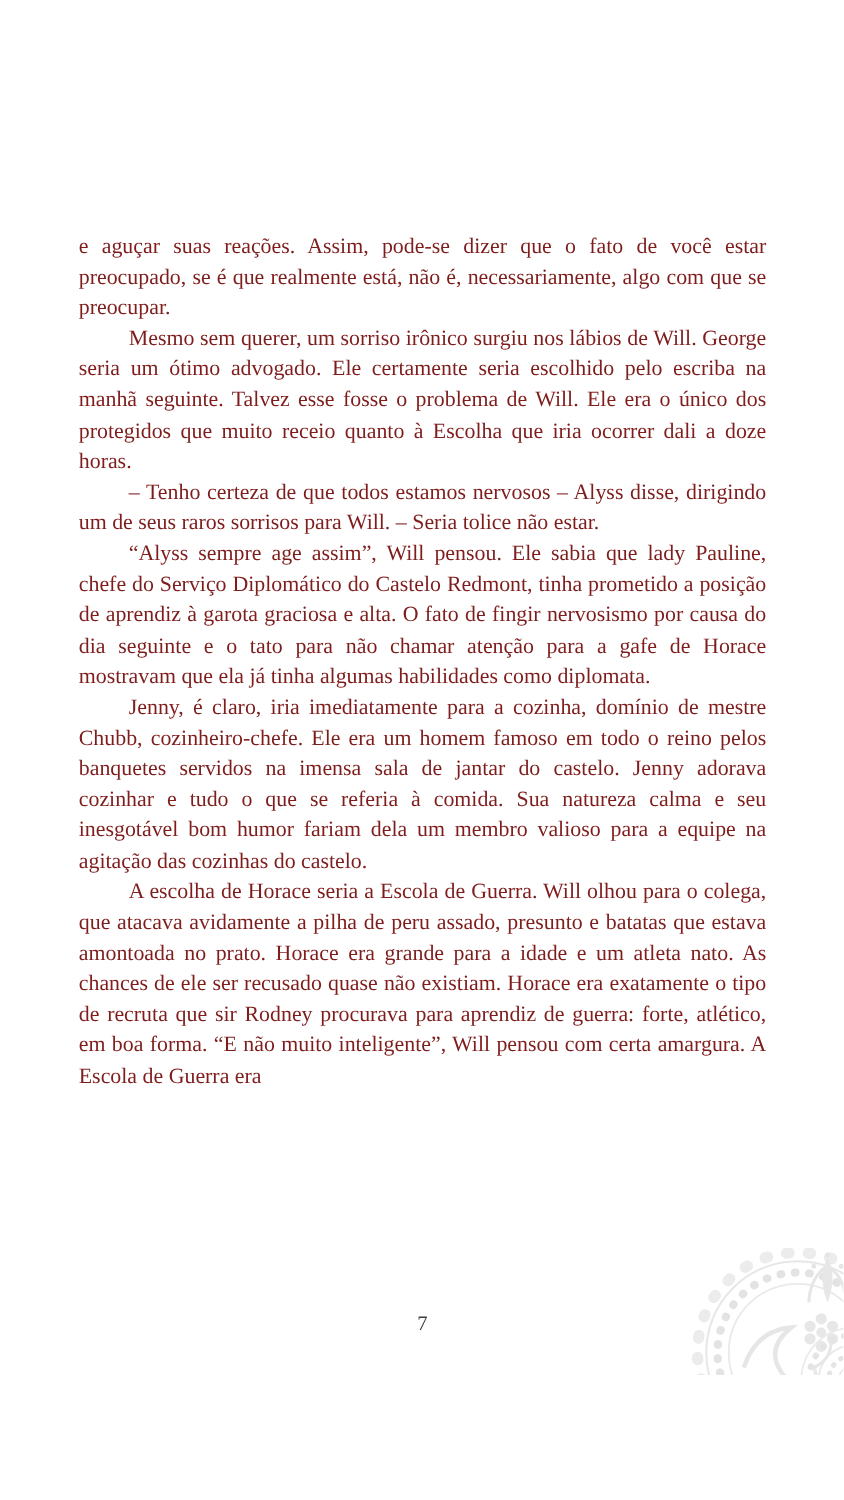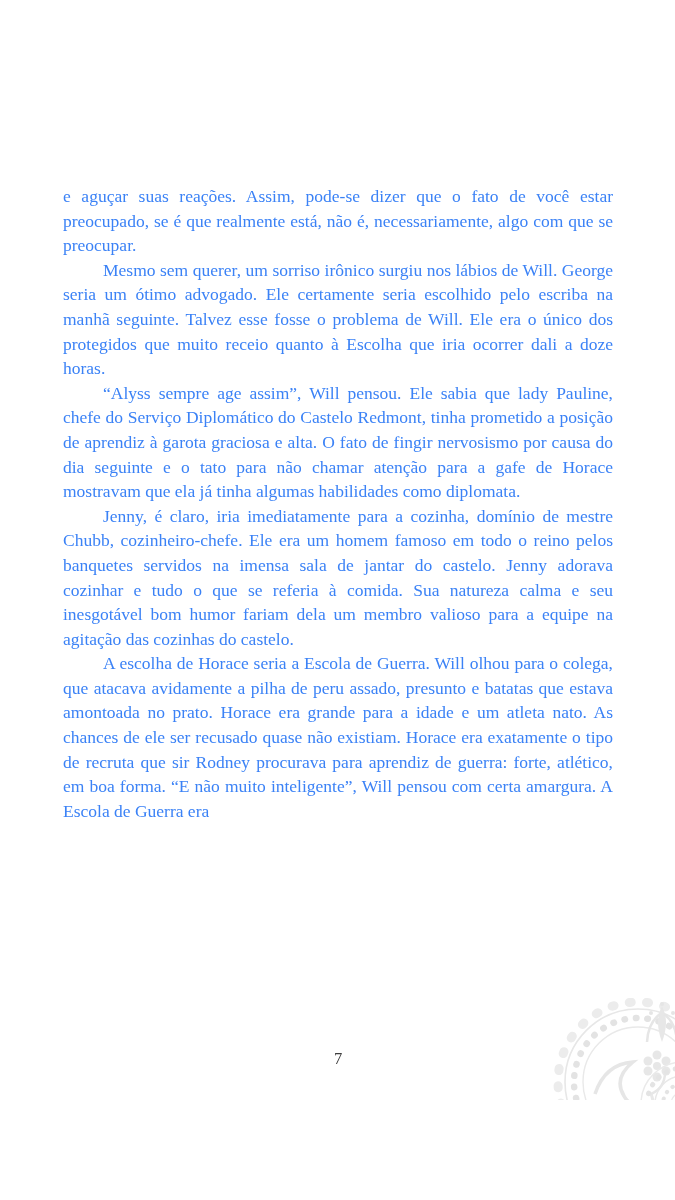--- a/index.html
+++ b/index.html
@@ -11,21 +11,21 @@
     overflow: hidden;
     font-family: "Liberation Serif", "DejaVu Serif", serif;
   }
   .text-block {
     position: absolute;
     left: 63px;
     top: 184px;
     width: 550px;
     font-size: 17.5px;
     line-height: 24.6px;
-    color: #3b82f6;
+    color: #7f1d1d;
     text-align: justify;
     hyphens: none;
   }
   .text-block p { margin: 0; padding: 0; }
   .text-block p.indent { text-indent: 40px; }
   .page-number {
     position: absolute;
     left: 63px;
     width: 550px;
     top: 1049px;
@@ -45,20 +45,21 @@
   .ornament-clip svg { position: absolute; left: 0; top: 0; }
 </style>
 </head>
 <body>
 
 <div class="page">
 
   <div class="text-block">
       <p class="">e aguçar suas reações. Assim, pode-se dizer que o fato de você estar preocupado, se é que realmente está, não é, necessariamente, algo com que se preocupar.</p>
       <p class="indent">Mesmo sem querer, um sorriso irônico surgiu nos lábios de Will. George seria um ótimo advogado. Ele certamente seria escolhido pelo escriba na manhã seguinte. Talvez esse fosse o problema de Will. Ele era o único dos protegidos que muito receio quanto à Escolha que iria ocorrer dali a doze horas.</p>
+      <p class="indent">– Tenho certeza de que todos estamos nervosos – Alyss disse, dirigindo um de seus raros sorrisos para Will. – Seria tolice não estar.</p>
       <p class="indent">“Alyss sempre age assim”, Will pensou. Ele sabia que lady Pauline, chefe do Serviço Diplomático do Castelo Redmont, tinha prometido a posição de aprendiz à garota graciosa e alta. O fato de fingir nervosismo por causa do dia seguinte e o tato para não chamar atenção para a gafe de Horace mostravam que ela já tinha algumas habilidades como diplomata.</p>
       <p class="indent">Jenny, é claro, iria imediatamente para a cozinha, domínio de mestre Chubb, cozinheiro-chefe. Ele era um homem famoso em todo o reino pelos banquetes servidos na imensa sala de jantar do castelo. Jenny adorava cozinhar e tudo o que se referia à comida. Sua natureza calma e seu inesgotável bom humor fariam dela um membro valioso para a equipe na agitação das cozinhas do castelo.</p>
       <p class="indent">A escolha de Horace seria a Escola de Guerra. Will olhou para o colega, que atacava avidamente a pilha de peru assado, presunto e batatas que estava amontoada no prato. Horace era grande para a idade e um atleta nato. As chances de ele ser recusado quase não existiam. Horace era exatamente o tipo de recruta que sir Rodney procurava para aprendiz de guerra: forte, atlético, em boa forma. “E não muito inteligente”, Will pensou com certa amargura. A Escola de Guerra era</p>
     </div>
 
   <div class="page-number">7</div>
 
   <div class="ornament-clip">
     <svg width="240" height="170" viewBox="0 0 240 170" xmlns="http://www.w3.org/2000/svg">
 

